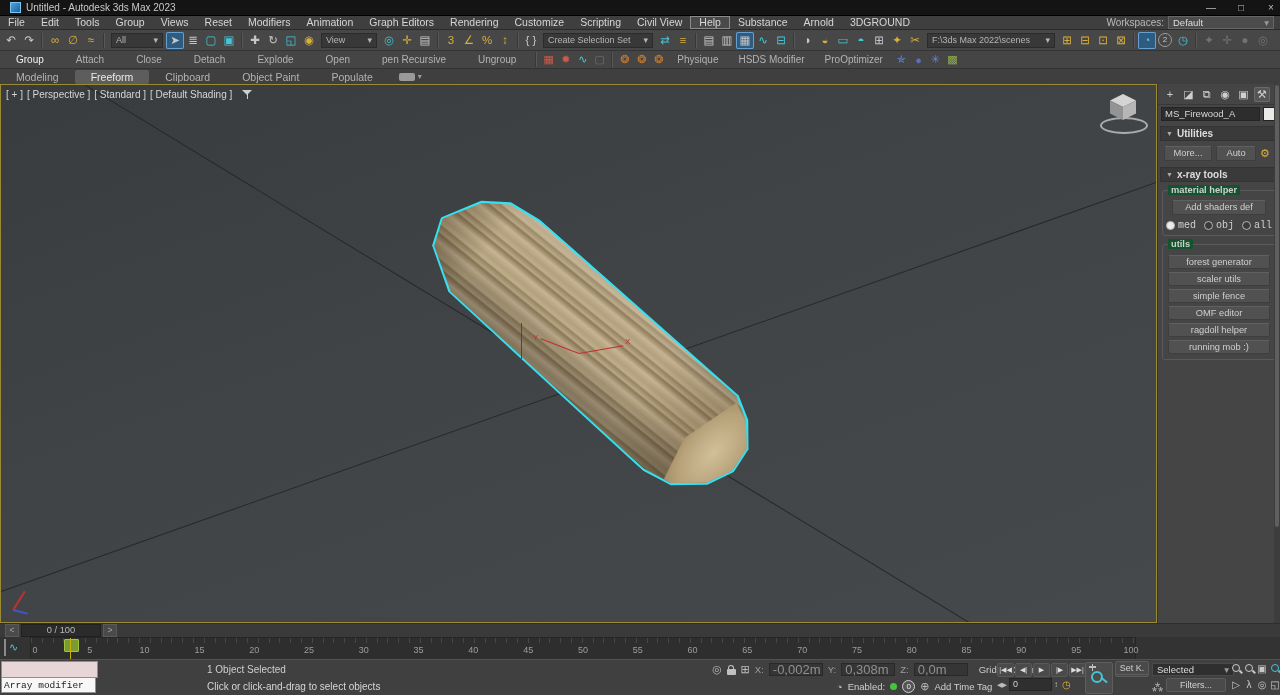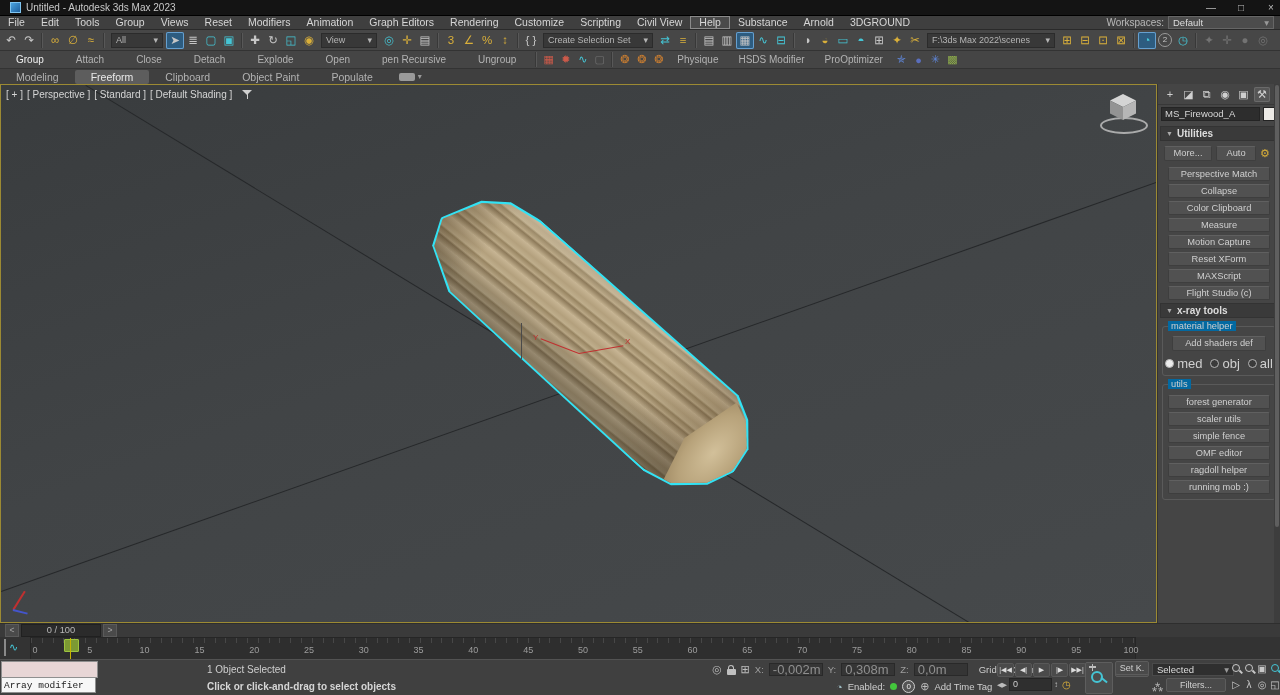--- a/index.html
+++ b/index.html
@@ -86,23 +86,23 @@
   #panel-tabs span.active{background:#565656;border-radius:2px;box-shadow:inset 0 0 0 1px #6a6a6a;}
   #name-row{display:flex;align-items:center;gap:3px;padding:2px 3px;}
   #object-name{flex:1;height:12px;line-height:12px;background:#2d2d2d;border:1px solid #242424;color:#d8d8d8;font-size:9.5px;padding:0 3px;}
   #object-color-swatch{width:12px;height:12px;background:#eceae6;border:1px solid #222;}
   .rollout{background:#3a3a3a;border:1px solid #333;height:13px;line-height:13px;margin:3px 2px 2px;padding-left:5px;font-size:10px;font-weight:bold;color:#ddd;display:flex;align-items:center;gap:4px;}
   .rollout .arr{font-size:7px;color:#aaa;}
   .prow{display:flex;align-items:center;gap:4px;padding:3px 6px;}
   .pbtn{display:block;background:#515151;border:1px solid #3e3e3e;border-top-color:#606060;border-radius:2px;color:#cfcfcf;font-size:9.3px;height:13px;line-height:13px;text-align:center;}
   .btn-list span{display:block;width:100px;margin:3px auto;background:#515151;border:1px solid #3e3e3e;border-top-color:#606060;border-radius:2px;color:#cfcfcf;font-size:9.3px;height:12px;line-height:12px;text-align:center;}
   .gbox{border:1px solid #5a5a5a;border-radius:3px;margin:8px 4px 4px;padding:7px 2px 2px;position:relative;}
-  .gbox .glabel{position:absolute;top:-6px;left:5px;background:#0369a1;padding:0 3px;font-size:9.3px;color:#cfcfcf;font-weight:normal;}
+  .gbox .glabel{position:absolute;top:-6px;left:5px;background:#14532d;padding:0 3px;font-size:9.3px;color:#cfcfcf;font-weight:bold;}
   #radio-row{display:flex;justify-content:center;gap:8px;padding:3px 0 2px;}
-  #radio-row span{font-size:13px;color:#d0d0d0;display:flex;align-items:center;}
+  #radio-row span{font-size:10px;color:#d0d0d0;display:flex;align-items:center;font-family:Liberation Mono, monospace;}
   #radio-row span::before{content:"";display:inline-block;width:7px;height:7px;border:1px solid #b5b5b5;border-radius:50%;margin-right:3px;background:#3a3a3a;}
   #radio-row span.sel::before{background:#ececec;}
   #panel-scroll{position:absolute;right:0;top:0;width:6px;height:100%;background:#3d3d3d;}
   #panel-scroll .thumb{position:absolute;left:1px;top:1px;width:4px;height:82%;background:#5f5f5f;border-radius:2px;}
   
   #timeslider{position:absolute;left:0;top:623px;width:1280px;height:14px;background:#3a3a3a;border-top:1px solid #2e2e2e;display:flex;align-items:center;gap:2px;padding-left:5px;box-sizing:border-box;}
   .ts-btn{width:12px;height:11px;line-height:10px;text-align:center;background:#4a4a4a;border:1px solid #5a5a5a;color:#a5a5a5;font-size:8.5px;}
   #ts-field{width:78px;height:11px;line-height:11px;text-align:center;background:#2b2b2b;border:1px solid #202020;color:#b8b8b8;font-size:9.3px;}
   
   #trackbar{position:absolute;left:0;top:637px;width:1280px;height:22px;background:#333;border-bottom:1px solid #262626;}
@@ -112,21 +112,21 @@
   #ruler-labels{position:absolute;left:0;top:7px;width:100%;display:flex;justify-content:space-between;padding:0 4px;box-sizing:border-box;}
   #ruler-labels span{width:24px;margin:0 -12px;text-align:center;font-size:9px;color:#9d9d9d;}
   #time-handle{position:absolute;left:33px;top:1px;width:13px;height:11px;background:#7c9a33;border:1px solid #9ec43f;border-radius:1px;}
   #time-handle-line{position:absolute;left:39px;top:0;width:1px;height:22px;background:#c8b400;}
   
   #statusbar{position:absolute;left:0;top:659px;width:1280px;height:36px;background:#404040;border-top:1px solid #525252;}
   #listener-macro{position:absolute;left:1px;top:1px;width:95px;height:15px;background:#e8d6d6;border:1px solid #8f8f8f;}
   #listener-line{position:absolute;left:1px;top:17px;width:95px;height:16px;background:#f7f7f7;border:1px solid #8f8f8f;
     font-family:"Liberation Mono",monospace;font-size:9.5px;color:#222;line-height:16px;padding-left:2px;box-sizing:border-box;}
   #sel-status{position:absolute;left:207px;top:4px;font-size:10px;color:#cfcfcf;}
-  #prompt-line{position:absolute;left:207px;top:21px;font-size:10px;color:#d6d6d6;font-weight:bold;}
+  #prompt-line{position:absolute;left:207px;top:21px;font-size:10px;color:#d6d6d6;}
   #coord-row{position:absolute;left:712px;top:3px;display:flex;align-items:center;gap:5px;font-size:9.5px;color:#9f9f9f;}
   .cfield{width:46px;height:11px;line-height:11px;background:#353535;border:1px solid #292929;color:#8f8f8f;font-size:13px;padding:0 3px;}
   #grid-label{color:#cdcdcd;margin-left:6px;font-size:9.5px;}
   .i-lock{position:relative;width:9px;height:6px;background:#c0c0c0;border-radius:1px;margin-top:4px;}
   .i-lock::before{content:"";position:absolute;left:1.5px;top:-4px;width:4px;height:4px;border:1.5px solid #c0c0c0;border-bottom:none;border-radius:3px 3px 0 0;}
   #timetag-row{position:absolute;left:836px;top:20px;display:flex;align-items:center;gap:5px;font-size:9.5px;color:#cfcfcf;}
   #enabled-dot{width:7px;height:7px;border-radius:50%;background:#43c63c;}
   #enabled-count{width:11px;height:11px;border:1px solid #cfcfcf;border-radius:50%;font-size:8px;line-height:11px;text-align:center;color:#eee;background:#555;}
   #transport{position:absolute;left:997px;top:3px;display:flex;gap:1px;}
   #transport span{width:15px;height:12px;line-height:12px;text-align:center;background:#4a4a4a;border:1px solid #585858;border-radius:2px;color:#dcdcdc;font-size:7px;}
@@ -403,30 +403,20 @@
   </div>
   <div class="rollout">
     <span class="arr">▼</span>
     <span>Utilities</span>
   </div>
   <div class="prow">
     <span class="pbtn" style="width:46px">More...</span>
     <span class="pbtn" style="width:38px">Auto</span>
     <span class="c-yellow" style="font-size:11px">⚙</span>
   </div>
-  <div class="btn-list" data-list="panel.utility_buttons">
-      <span class="">Perspective Match</span>
-      <span class="">Collapse</span>
-      <span class="">Color Clipboard</span>
-      <span class="">Measure</span>
-      <span class="">Motion Capture</span>
-      <span class="">Reset XForm</span>
-      <span class="">MAXScript</span>
-      <span class="">Flight Studio (c)</span>
-    </div>
   <div class="rollout">
     <span class="arr">▼</span>
     <span>x-ray tools</span>
   </div>
   <div class="gbox">
     <span class="glabel">material helper</span>
     <span class="pbtn" style="width:92px;margin:2px auto;display:block;">Add shaders def</span>
     <div id="radio-row" data-list="panel.radios">
         <span class="sel">med</span>
         <span class="">obj</span>

